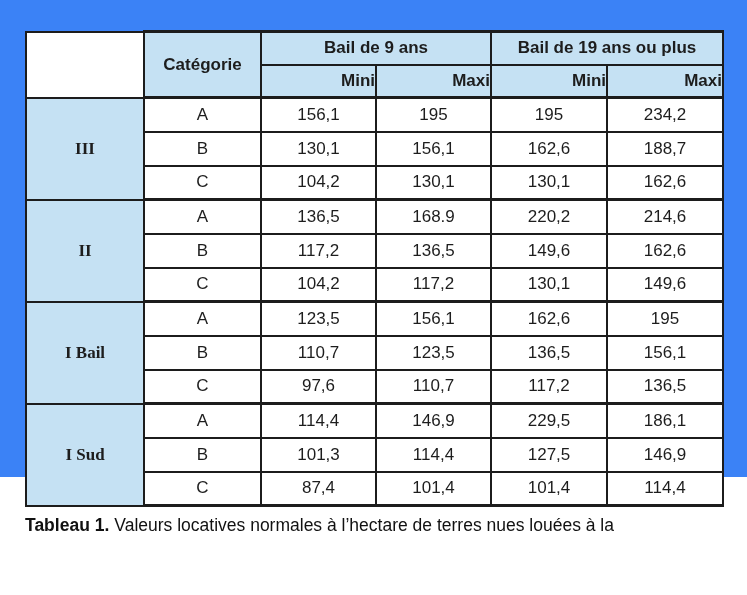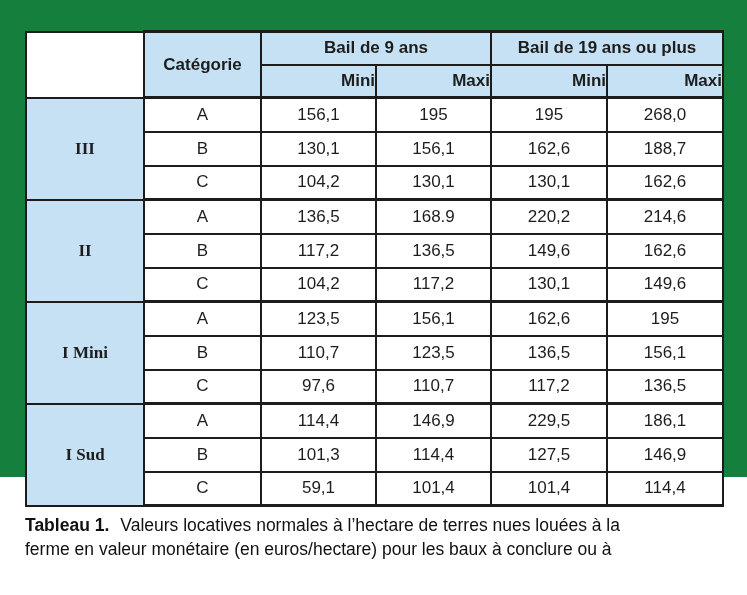--- a/index.html
+++ b/index.html
@@ -2,21 +2,21 @@
 <html><head>
 <meta charset="utf-8">
 <style>
   * { margin: 0; padding: 0; box-sizing: border-box; }
   html, body {
     width: 747px; height: 595px;
     background: #ffffff;
     font-family: "Liberation Sans", "DejaVu Sans", sans-serif;
     overflow: hidden;
   }
-  .page { position: relative; width: 747px; height: 477px; background:#15803d; }
+  .page { position: relative; width: 747px; height: 477px; background:#3b82f6; }
 
   table.rates {
     position: absolute;
     left: 25px; top: 30px;
     border-collapse: collapse;
     table-layout: fixed;
   }
   table.rates th, table.rates td {
     border: 2px solid #1c1c1c;
     text-align: center;
@@ -55,21 +55,21 @@
   tbody tr.first-row td { border-top-width: 3px; }
 
   .caption {
     position: absolute;
     left: 25px; top: 514px;
     width: 714px;
     font-size: 17.5px;
     line-height: 23.5px;
     color: #111111;
   }
-  .caption strong { font-weight: bold; margin-right: 11px; }
+  .caption strong { font-weight: bold; margin-right: 5px; }
 </style>
 </head>
 <body>
 
 <div class="page">
 
   <table class="rates">
     <colgroup>
       <col class="c-zone">
         <col class="c-cat">
@@ -93,21 +93,21 @@
       </tr>
     </thead>
     <tbody>
 
       <tr class="first-row">
         <th class="zone" rowspan="3">III</th>
         <td>A</td>
         <td>156,1</td>
         <td class="col-maxi1">195</td>
         <td class="col-mini2">195</td>
-        <td class="col-maxi2">268,0</td>
+        <td class="col-maxi2">234,2</td>
       </tr>
       <tr>
         <td>B</td>
         <td>130,1</td>
         <td class="col-maxi1">156,1</td>
         <td class="col-mini2">162,6</td>
         <td class="col-maxi2">188,7</td>
       </tr>
       <tr class="grp-end">
         <td>C</td>
@@ -134,21 +134,21 @@
       </tr>
       <tr class="grp-end">
         <td>C</td>
         <td>104,2</td>
         <td class="col-maxi1">117,2</td>
         <td class="col-mini2">130,1</td>
         <td class="col-maxi2">149,6</td>
       </tr>
 
       <tr>
-        <th class="zone" rowspan="3">I Mini</th>
+        <th class="zone" rowspan="3">I Bail</th>
         <td>A</td>
         <td>123,5</td>
         <td class="col-maxi1">156,1</td>
         <td class="col-mini2">162,6</td>
         <td class="col-maxi2">195</td>
       </tr>
       <tr>
         <td>B</td>
         <td>110,7</td>
         <td class="col-maxi1">123,5</td>
@@ -173,26 +173,25 @@
       </tr>
       <tr>
         <td>B</td>
         <td>101,3</td>
         <td class="col-maxi1">114,4</td>
         <td class="col-mini2">127,5</td>
         <td class="col-maxi2">146,9</td>
       </tr>
       <tr class="grp-end">
         <td>C</td>
-        <td>59,1</td>
+        <td>87,4</td>
         <td class="col-maxi1">101,4</td>
         <td class="col-mini2">101,4</td>
         <td class="col-maxi2">114,4</td>
       </tr>
     </tbody>
   </table>
 
   <div class="caption">
     <div><strong>Tableau 1.</strong><span>Valeurs locatives normales à l’hectare de terres nues louées à la</span></div>
-    <div>ferme en valeur monétaire (en euros/hectare) pour les baux à conclure ou à</div>
   </div>
 
 </div>
 
 </body></html>

